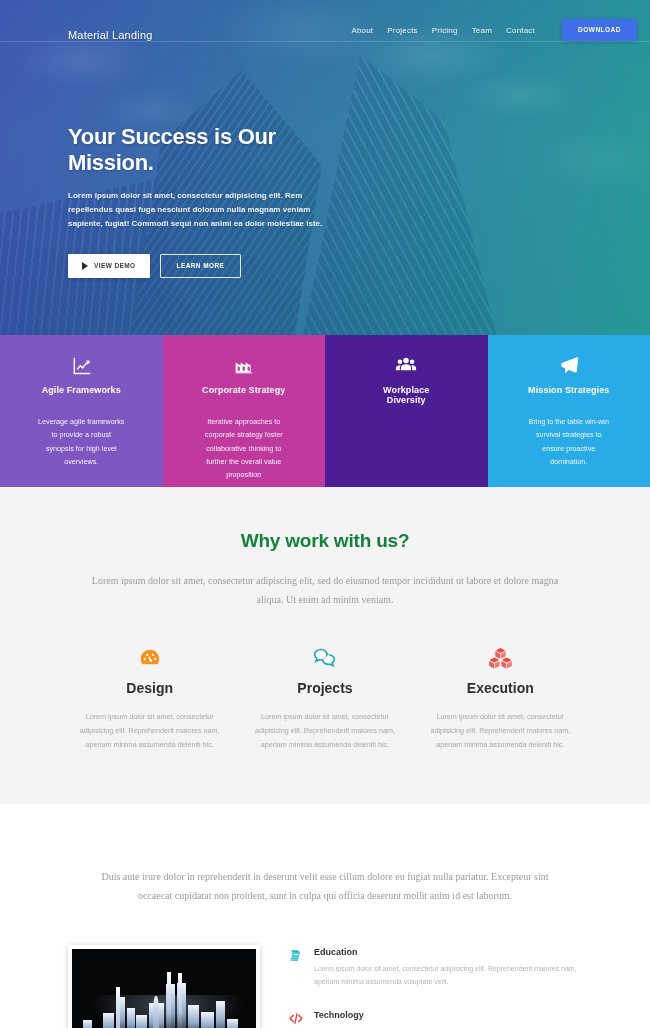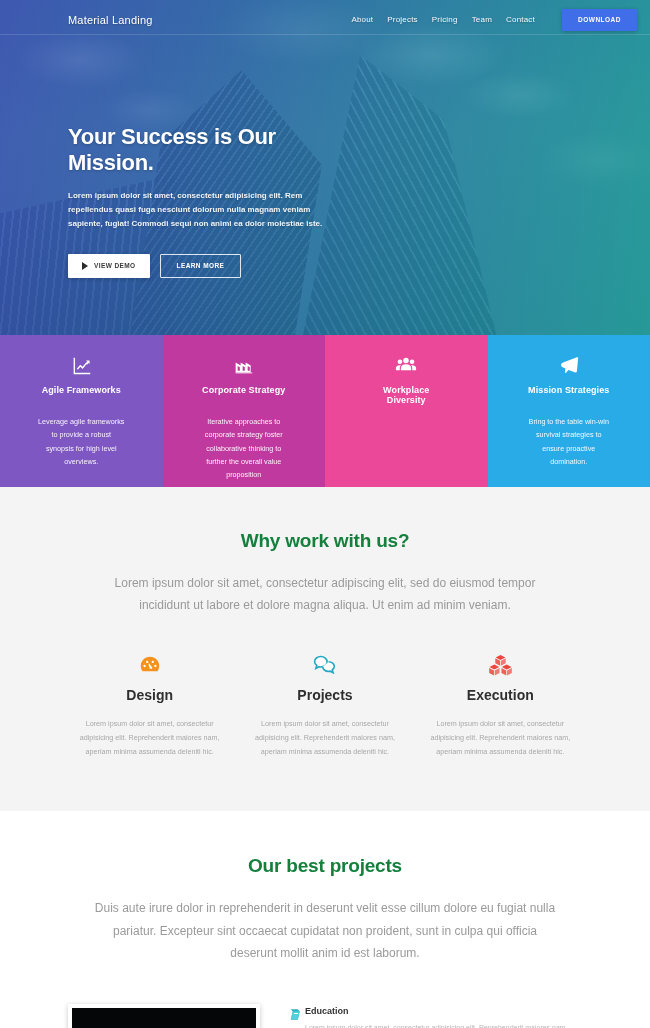--- a/index.html
+++ b/index.html
@@ -57,22 +57,22 @@
     clip-path:polygon(0 22%,100% 0,100% 100%,0 100%);
   }
   .hero-overlay{
     position:absolute; inset:0;
     background:linear-gradient(100deg, rgba(63,88,190,.72) 0%, rgba(52,110,185,.66) 28%, rgba(40,150,175,.64) 62%, rgba(28,178,160,.70) 100%);
     mix-blend-mode:normal;
   }
 
   
   .navbar{
-    position:absolute; top:5px; left:0; right:0; height:30px;
-    display:flex; align-items:center;
+    position:absolute; top:12px; left:0; right:0; height:30px;
+    display:flex; align-items:flex-end;
     padding:0 13px 0 68px;
     z-index:5;
     border-bottom:1px solid rgba(255,255,255,.14);
   }
   .brand{
     color:#fff; font-size:11px; letter-spacing:.2px; font-weight:400;
     text-shadow:0 1px 2px rgba(0,0,0,.25);
   }
   .nav-links{ margin-left:auto; display:flex; align-items:center; gap:14px; }
   .nav-link{
@@ -143,22 +143,23 @@
   .card-title{ font-size:9px; font-weight:bold; letter-spacing:.1px; margin-bottom:20px; }
   .card-text{ font-size:7.2px; line-height:1.85; color:rgba(255,255,255,.93); }
 
   
   .why{
     background:#f4f4f4; width:650px; padding:43px 0 52px;
     text-align:center;
   }
   .sec-title{ font-size:19px; font-weight:bold; color:#15803d; letter-spacing:-.2px; }
   .sec-sub{
-    font-size:12px; color:#9a9a9a; line-height:1.85; max-width:470px;
+    font-size:10px; color:#9a9a9a; line-height:1.85; max-width:470px;
     margin:20px auto 0;
+    font-family:Liberation Serif, serif;
   }
   .three-col{ display:flex; margin-top:36px; padding:0 62px; }
   .col{ flex:1; text-align:center; padding:0 14px; }
   .col-icon{ height:26px; display:flex; align-items:center; justify-content:center; margin-bottom:9px; }
   .col-title{ font-size:14px; font-weight:bold; color:#2f2f2f; margin-bottom:14px; }
   .col-text{ font-size:7.2px; color:#a8a8a8; line-height:1.95; }
 
   
   .projects{ background:#fff; width:650px; padding:44px 0 30px; text-align:center; }
   .proj-body{ display:flex; margin-top:40px; padding:0 68px; text-align:left; gap:28px; }
@@ -172,21 +173,21 @@
     background:#050608;
     position:relative; overflow:hidden;
   }
   
   .sk{ position:absolute; bottom:34%; background:linear-gradient(180deg,#f2f6ff,#8fa8c8 55%,#14181f); }
   .glow{
     position:absolute; left:0; right:0; bottom:30%; height:36%;
     background:radial-gradient(ellipse 58% 80% at 52% 20%, rgba(200,225,255,.30), transparent 72%);
   }
   .proj-list{ flex:1; padding-top:2px; }
-  .proj-item{ display:flex; margin-bottom:21px; }
+  .proj-item{ display:flex; gap:9px; margin-bottom:21px; }
   .proj-ic{ width:17px; flex:0 0 17px; padding-top:1px; }
   .proj-name{ font-size:9px; font-weight:bold; color:#333; margin-bottom:6px; }
   .proj-desc{ font-size:7px; color:#b5b5b5; line-height:1.85; }
 </style>
 </head>
 <body>
 
 <section class="hero">
   <div class="hero-photo">
     <div class="tower t3"></div>
@@ -238,21 +239,21 @@
     <div class="card-icon">
       <svg width="20" height="20" viewBox="0 0 24 24">
           <path d="M2 21V9l6 3.6V9l6 3.6V9l6 3.6V21H2zm5-6.2l-2.6-1.6V19H7v-4.2zm6 0l-2.6-1.6V19H13v-4.2zm6 0L16.4 13.2V19H19v-4.2z"></path>
           <path d="M2 21h20v1H2z"></path>
         </svg>
     </div>
     <div class="card-title">Corporate Strategy</div>
     <div class="card-text">Iterative approaches to corporate strategy foster collaborative thinking to further the overall value proposition</div>
   </div>
 
-  <div class="card" style="background:#ec4899">
+  <div class="card" style="background:#4c1d95">
     <div class="card-icon">
       <svg width="22" height="22" viewBox="0 0 24 24">
           <circle cx="12" cy="7.2" r="3"></circle>
           <circle cx="5.4" cy="8.4" r="2.5"></circle>
           <circle cx="18.6" cy="8.4" r="2.5"></circle>
           <path d="M12 11.2c-3.4 0-5.6 1.8-5.6 4v2.6h11.2v-2.6c0-2.2-2.2-4-5.6-4z"></path>
           <path d="M5.4 12.2c-2.6 0-4.4 1.4-4.4 3.2v2.4h4.2v-2.6c0-1.2.5-2.2 1.3-3-.3 0-.7 0-1.1 0z"></path>
           <path d="M18.6 12.2c2.6 0 4.4 1.4 4.4 3.2v2.4h-4.2v-2.6c0-1.2-.5-2.2-1.3-3 .3 0 .7 0 1.1 0z"></path>
         </svg>
     </div>
@@ -318,21 +319,20 @@
         </svg>
       </div>
       <div class="col-title">Execution</div>
       <div class="col-text">Lorem ipsum dolor sit amet, consectetur adipisicing elit. Reprehenderit maiores nam, aperiam minima assumenda deleniti hic.</div>
     </div>
 
   </div>
 </section>
 
 <section class="projects">
-  <h2 class="sec-title">Our best projects</h2>
   <p class="sec-sub">Duis aute irure dolor in reprehenderit in deserunt velit esse cillum dolore eu fugiat nulla pariatur. Excepteur sint occaecat cupidatat non proident, sunt in culpa qui officia deserunt mollit anim id est laborum.</p>
 
   <div class="proj-body">
 
     <div class="proj-img-wrap">
       <div class="proj-img">
         <div class="glow"></div>
         <div class="sk" style="left:6%;width:5%;height:13%;"></div>
 
         <div class="sk" style="left:17%;width:6%;height:18%;"></div>

